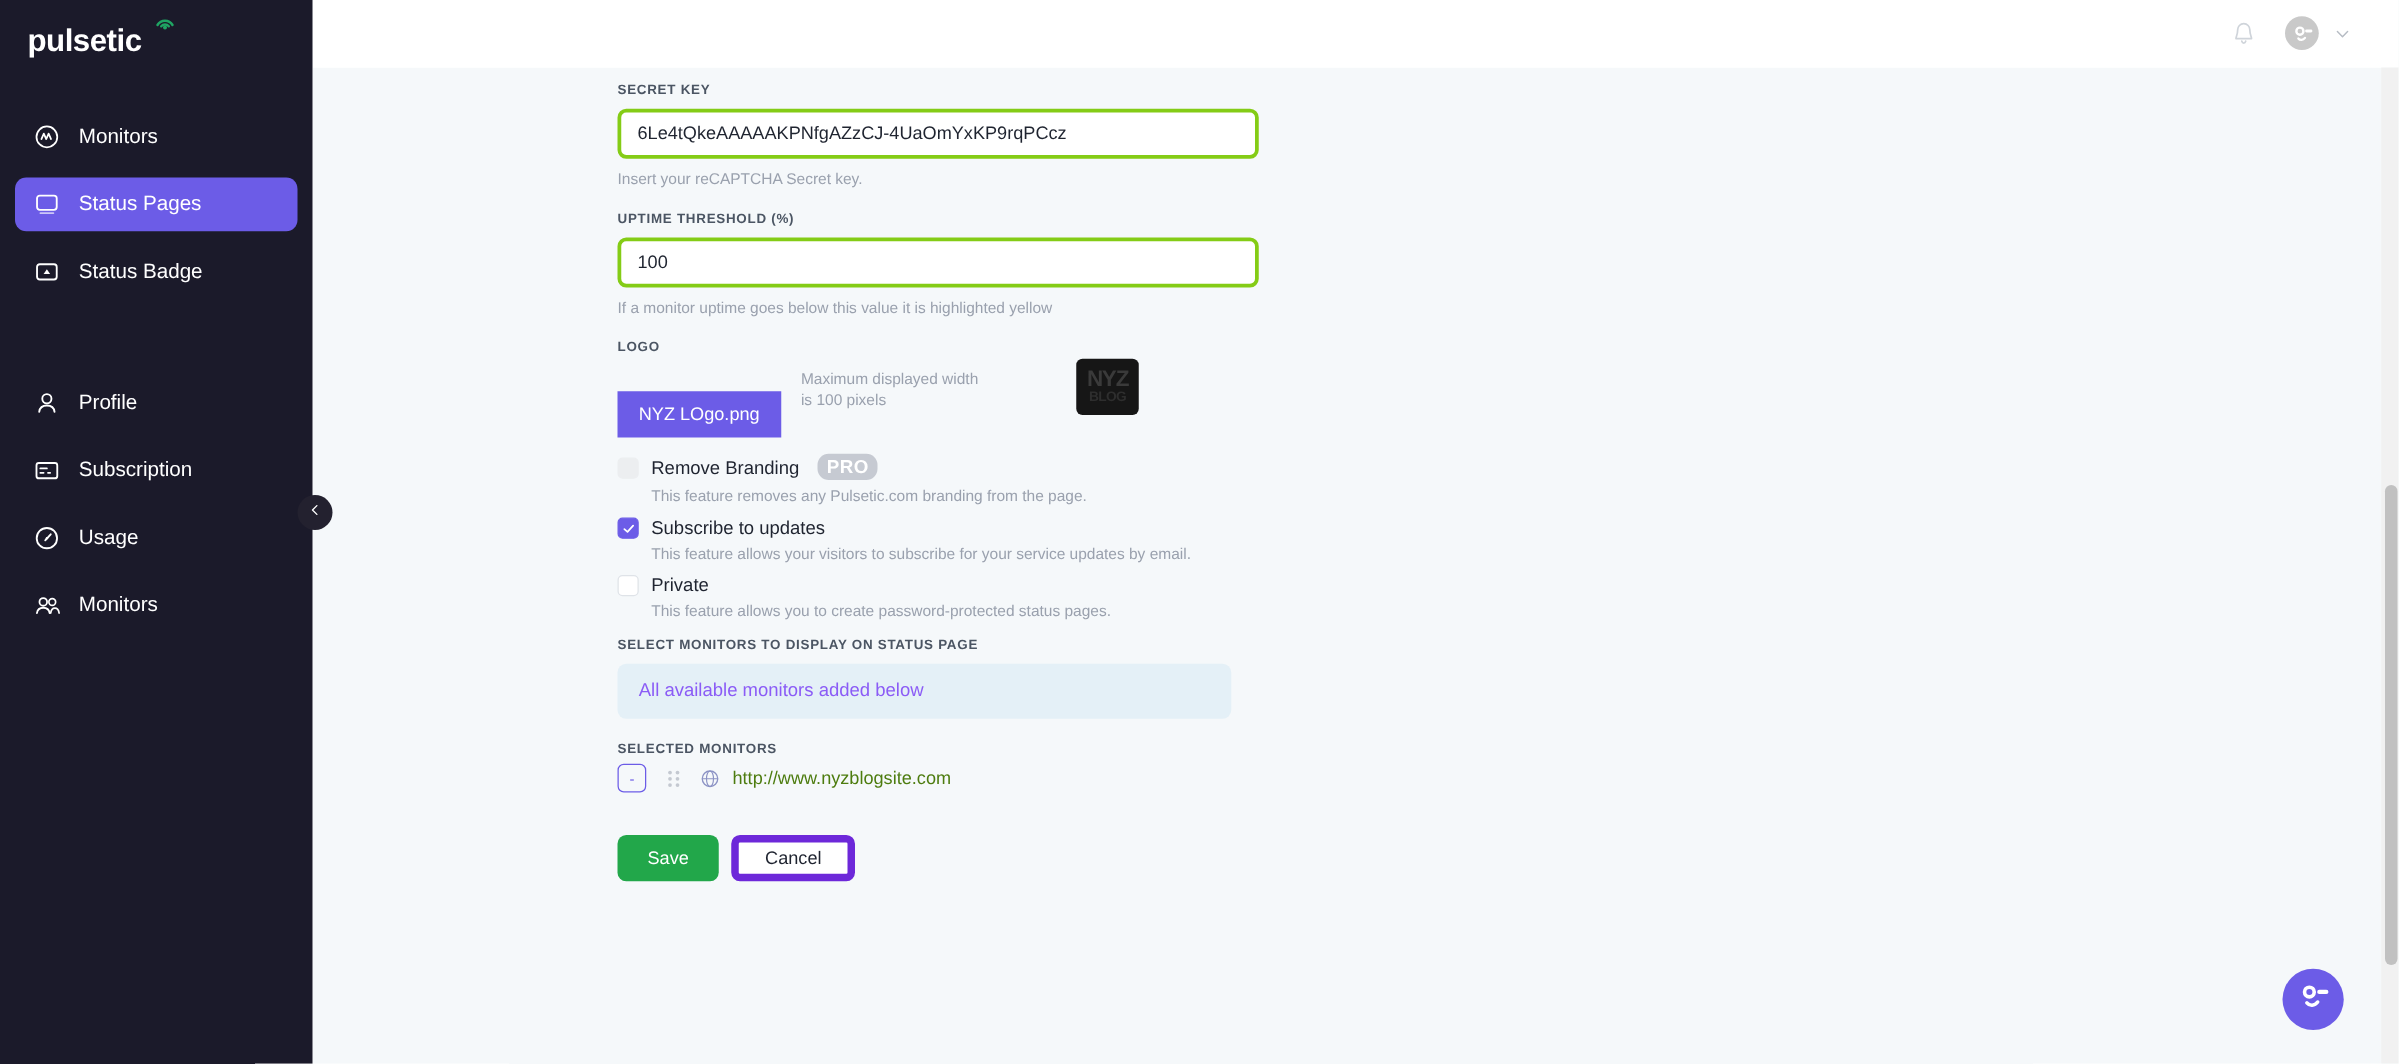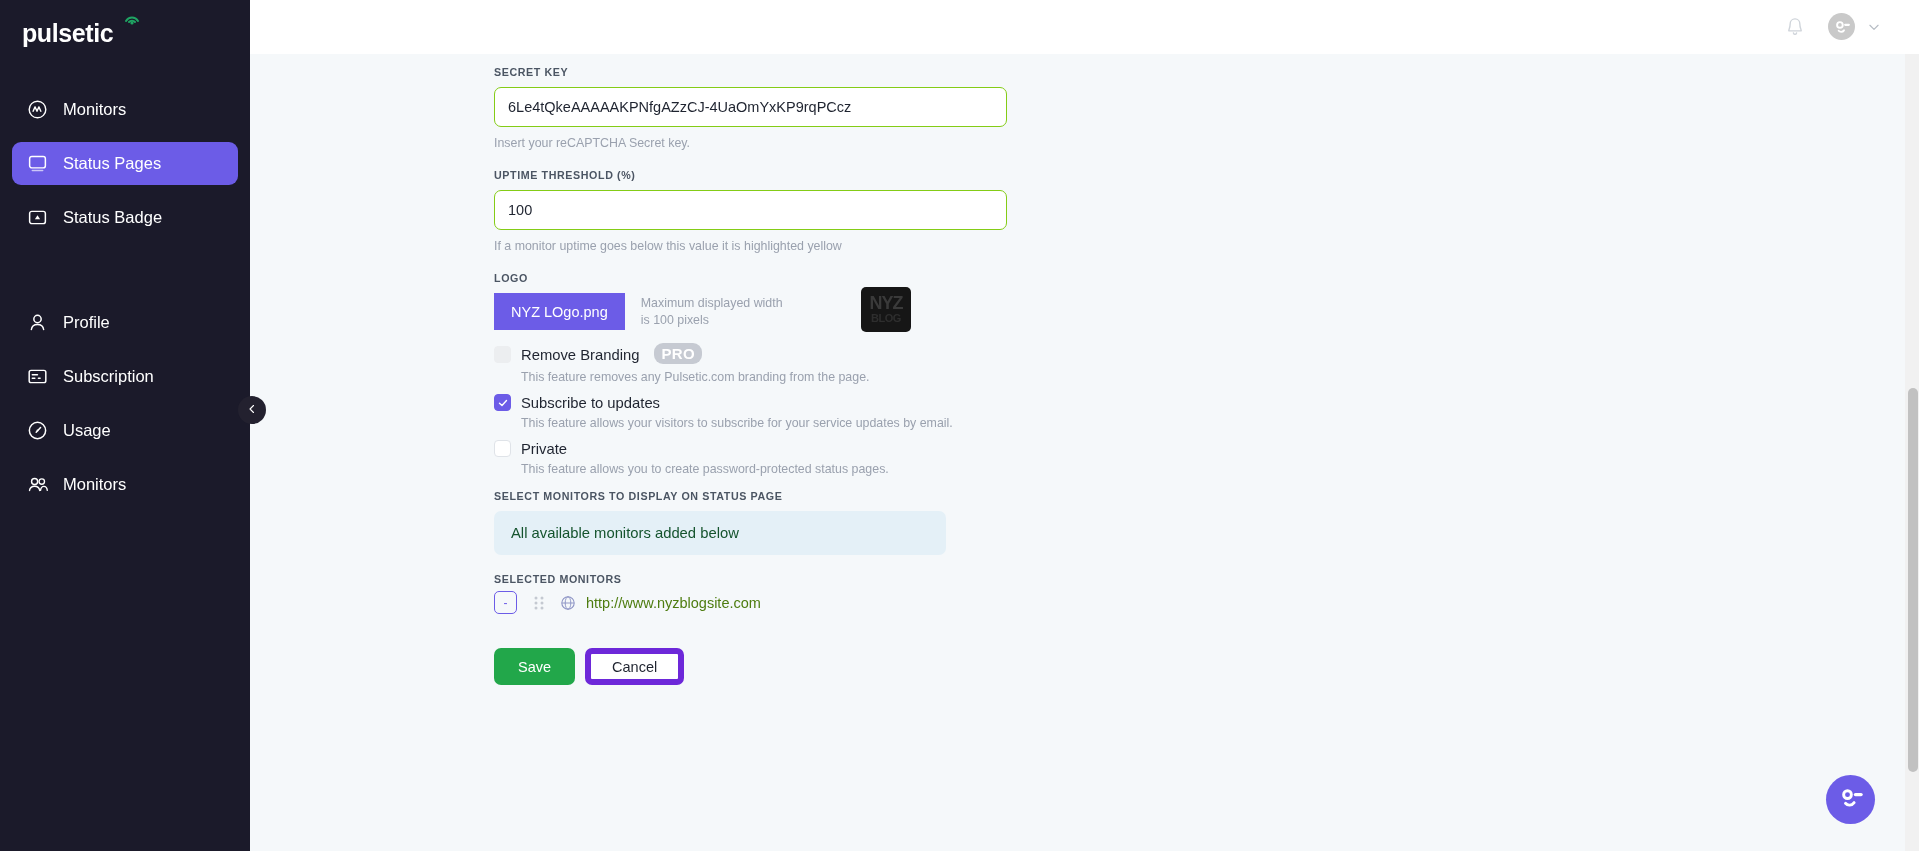--- a/index.html
+++ b/index.html
@@ -121,21 +121,21 @@
     font-weight: bold;
     letter-spacing: 0.6px;
     color: #4b5563;
     text-transform: uppercase;
     margin-bottom: 9px;
   }
   .text-input {
     width: 513px;
     height: 40px;
     background: #ffffff;
-    border: 1px solid #84cc16;
+    border: 3px solid #84cc16;
     border-radius: 7px;
     padding: 0 13px;
     font-size: 14.5px;
     color: #1f2430;
     font-family: "Liberation Sans", sans-serif;
     outline: none;
   }
   .help-text {
     font-size: 12.4px;
     color: #9aa1ae;
@@ -154,20 +154,21 @@
     background: #6c5ce7;
     color: #ffffff;
     border: none;
     border-radius: 0;
     height: 37px;
     padding: 0 17px;
     font-size: 14.5px;
     font-family: "Liberation Sans", sans-serif;
     cursor: pointer;
     white-space: nowrap;
+    margin-top: 20px;
   }
   .logo-note {
     font-size: 12.4px;
     color: #9aa1ae;
     line-height: 1.35;
     max-width: 150px;
     padding-top: 2px;
   }
   .logo-preview {
     position: absolute;
@@ -234,29 +235,29 @@
   }
   .check-desc {
     font-size: 12.4px;
     color: #9aa1ae;
     margin-left: 27px;
     margin-top: 5px;
   }
 
   
   .select-banner {
-    width: 452px;
+    width: 491px;
     height: 44px;
     background: #e4f0f7;
     border-radius: 7px;
     display: flex;
     align-items: center;
     padding-left: 17px;
     font-size: 14.8px;
-    color: #14532d;
+    color: #8b5cf6;
   }
 
   
   .monitor-row {
     display: flex;
     align-items: center;
     gap: 0;
     margin-top: 5px;
   }
   .minus-btn {

